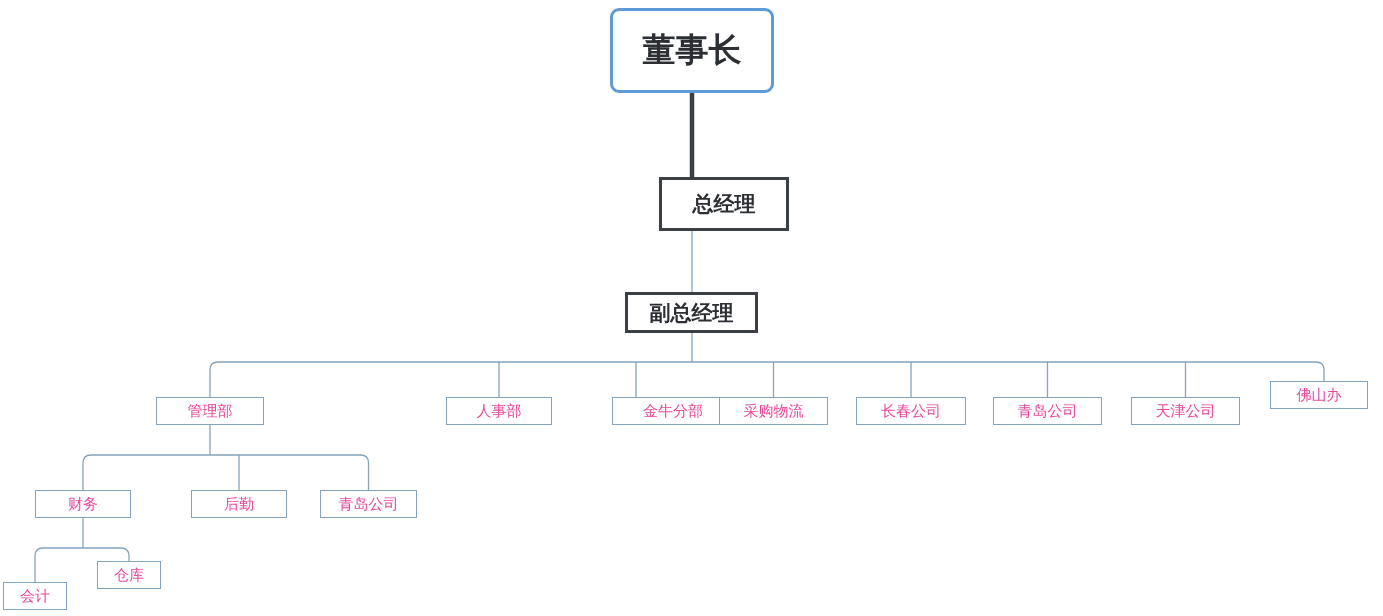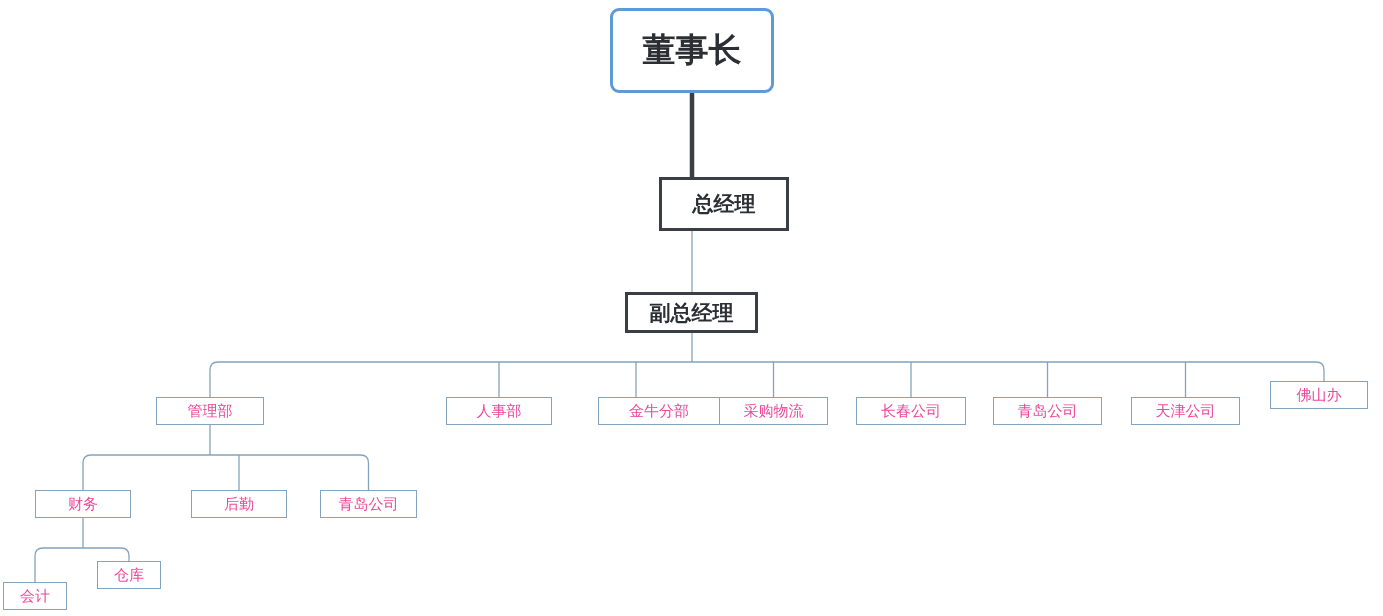--- a/index.html
+++ b/index.html
@@ -104,21 +104,21 @@
   <div class="node exec-node" style="left:625px; top:292px; width:133px; height:41px;">
     <span>副总经理</span>
   </div>
 
   <div class="node dept-node" style="left:156px; top:397px; width:108px; height:28px;">
     <span>管理部</span>
   </div>
   <div class="node dept-node" style="left:446px; top:397px; width:106px; height:28px;">
     <span>人事部</span>
   </div>
-  <div class="node dept-node" style="left:598px; top:397px; width:122px; height:28px;">
+  <div class="node dept-node" style="left:612px; top:397px; width:122px; height:28px;">
     <span>金牛分部</span>
   </div>
   <div class="node dept-node" style="left:719px; top:397px; width:109px; height:28px;">
     <span>采购物流</span>
   </div>
   <div class="node dept-node" style="left:856px; top:397px; width:110px; height:28px;">
     <span>长春公司</span>
   </div>
   <div class="node dept-node" style="left:993px; top:397px; width:109px; height:28px;">
     <span>青岛公司</span>

